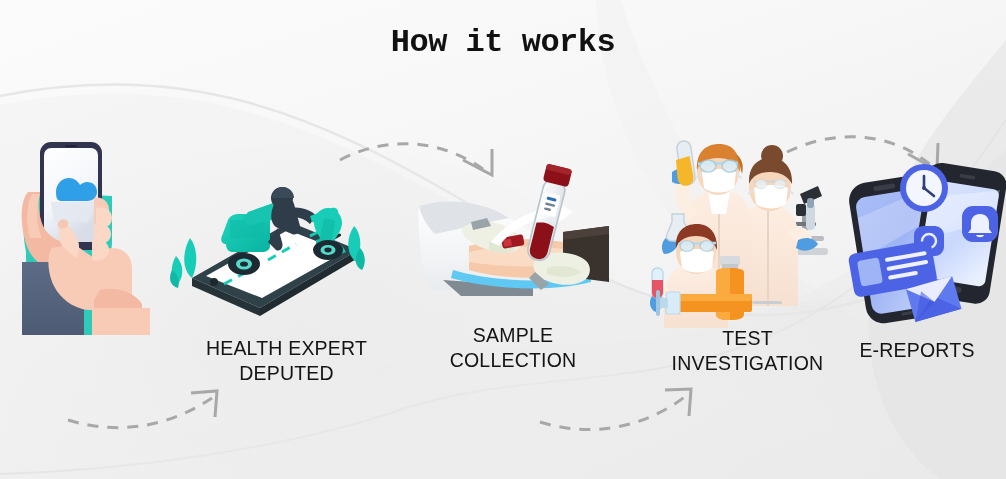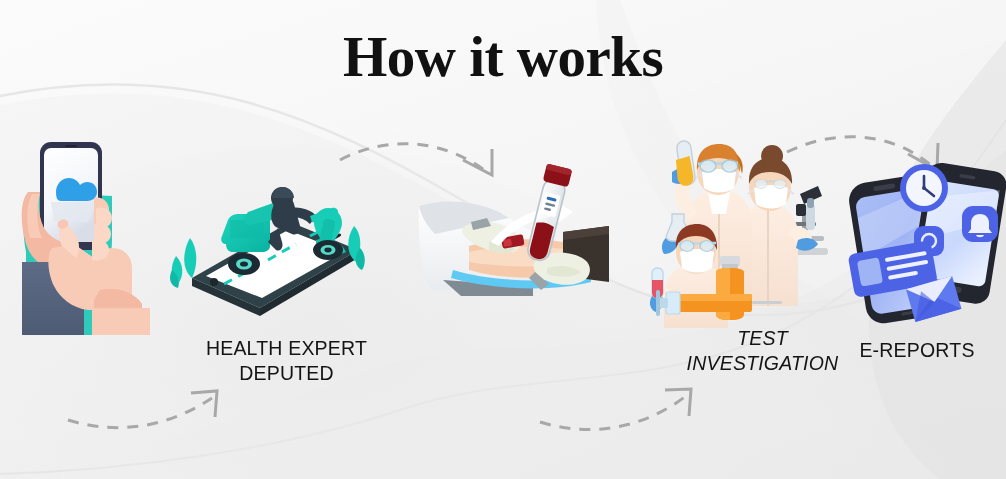--- a/index.html
+++ b/index.html
@@ -13,23 +13,23 @@
     position: relative;
     width: 1006px; height: 479px;
     background: linear-gradient(160deg, #f7f7f7 0%, #f2f2f2 40%, #ededed 75%, #e9e9e9 100%);
     overflow: hidden;
   }
   #swoosh-layer { position: absolute; inset: 0; }
   
   #title {
     position: absolute; top: 24px; left: 0; width: 100%;
     text-align: center;
-    font-size: 57px; font-weight: 700; color: #111;
+    font-size: 32px; font-weight: 700; color: #111;
     letter-spacing: -0.5px;
-    font-family: Liberation Serif, serif;
+    font-family: Liberation Mono, monospace;
   }
   
   .step { position: absolute; }
   .step-art { position: absolute; }
   .step-label {
     position: absolute;
     text-align: center;
     font-size: 19.5px;
     color: #141414;
     line-height: 1.28;
@@ -255,20 +255,22 @@
         <rect x="0" y="14" width="22" height="82" rx="10" fill="url(#tubeG)" stroke="#b9c4cb" stroke-width="1.6"></rect>
         <path d="M2,60 C2,60 8,58 11,58 C15,58 20,60 20,60 L20,86 C20,92 16,95 11,95 C6,95 2,92 2,86 Z" fill="#8c1017"></path>
         <rect x="-2" y="0" width="26" height="18" rx="4" fill="#8c1017"></rect>
         <rect x="-2" y="0" width="26" height="6" rx="3" fill="#a3242b"></rect>
         <rect x="3" y="28" width="16" height="22" rx="2" fill="#ffffff"></rect>
         <rect x="6" y="32" width="10" height="3" rx="1.5" fill="#2d6fb5"></rect>
         <rect x="6" y="38" width="10" height="2.4" rx="1.2" fill="#6f8391"></rect>
         <rect x="6" y="43" width="7" height="2.4" rx="1.2" fill="#6f8391"></rect>
       </g>
     </svg>
+    <div class="step-label" style="left:0px; top:163px; width:210px;">SAMPLE
+COLLECTION</div>
   </div>
 
   <div class="step" style="left:640px; top:128px; width:215px; height:245px;">
     <svg class="step-art" style="left:10px; top:0px;" width="200" height="200" viewBox="0 0 200 200">
       <defs>
         <linearGradient id="coat2" x1="0" y1="0" x2="0" y2="1">
           <stop offset="0%" stop-color="#fdeee2"></stop>
           <stop offset="100%" stop-color="#f6e0d0"></stop>
         </linearGradient>
       </defs>
@@ -362,21 +364,21 @@
 
       <g transform="translate(6,162)">
         <rect x="22" y="4" width="74" height="18" rx="2" fill="#f59320"></rect>
         <rect x="22" y="4" width="74" height="7" rx="2" fill="#fbaa3f"></rect>
         <rect x="10" y="2" width="14" height="22" rx="2" fill="#d7ecf8" stroke="#bcd9ea" stroke-width="1.2"></rect>
         <rect x="2" y="8" width="10" height="10" rx="2" fill="#bcd9ea"></rect>
         <rect x="0" y="0" width="4" height="26" rx="2" fill="#9fc6de"></rect>
         <rect x="96" y="11" width="30" height="3" rx="1.5" fill="#c9ced3"></rect>
       </g>
     </svg>
-    <div class="step-label" style="left:15px; top:198px; width:215px;font-style:italic;">TEST
+    <div class="step-label" style="left:0px; top:198px; width:215px;">TEST
 INVESTIGATION</div>
   </div>
 
   <div class="step" style="left:828px; top:152px; width:178px; height:200px;">
     <svg class="step-art" style="left:10px; top:0px;" width="168" height="178" viewBox="0 0 168 178">
       <defs>
         <linearGradient id="phScr1" x1="0" y1="0" x2="0.8" y2="1">
           <stop offset="0%" stop-color="#a9bdf6"></stop>
           <stop offset="50%" stop-color="#9fb4f4"></stop>
           <stop offset="100%" stop-color="#c3d2fb"></stop>

